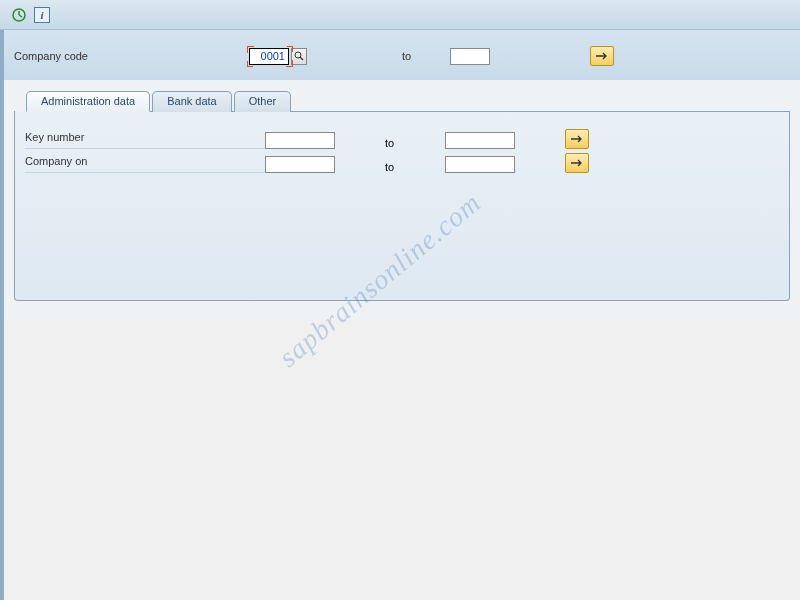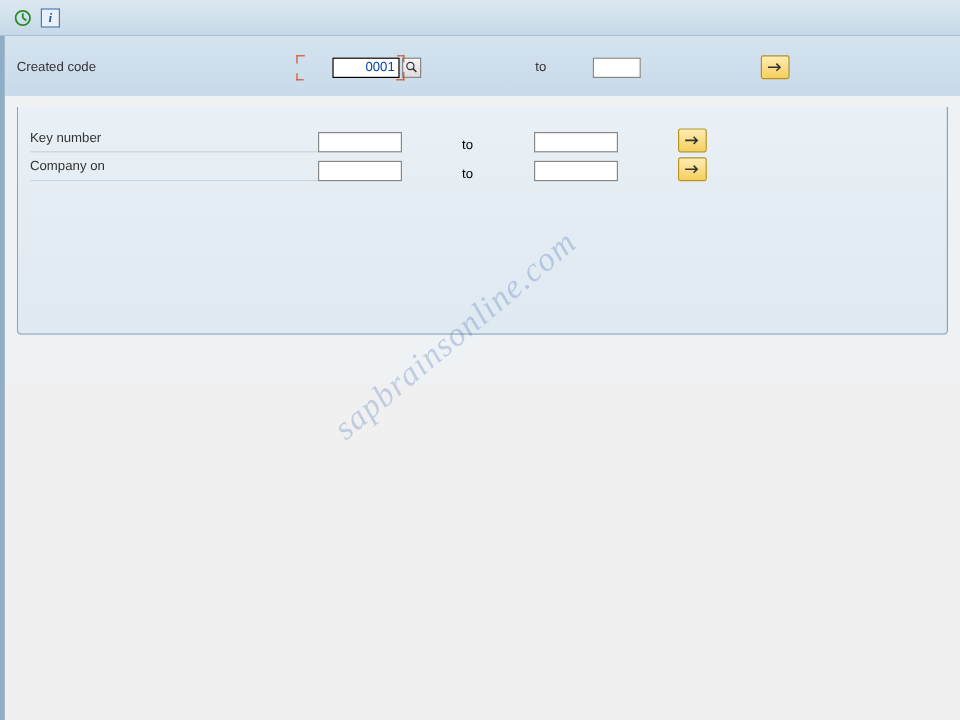--- a/index.html
+++ b/index.html
@@ -28,27 +28,26 @@
       height: 50px;
       display: flex;
       align-items: center;
     }
     
     .field-label { color: #333; width: 150px; }
     
     .input-highlighted {
       border: 1px solid #000;
       background: #fff;
-      width: 56px;
+      width: 40px;
       height: 17px;
       padding: 1px 3px;
       text-align: right;
       color: #0645ad;
       position: relative;
-      margin-left: 28px;
     }
     .input-wrapper-highlighted {
       position: relative;
       display: inline-block;
     }
     .input-wrapper-highlighted::before,
     .input-wrapper-highlighted::after {
       content: "";
       position: absolute;
       width: 6px; height: 6px;
@@ -184,21 +183,21 @@
       <line x1="7" y1="7" x2="7" y2="3" stroke="#2a8a2a" stroke-width="1.5"></line>
       <line x1="7" y1="7" x2="10" y2="9" stroke="#2a8a2a" stroke-width="1.5"></line>
     </svg>
   </div>
   <div class="toolbar-btn" style="border:1px solid #4a7ab5; width:16px; height:16px; background:#e8f0f8;">
     <span style="color:#2a5a9a; font-weight:bold; font-style:italic; font-family:serif;">i</span>
   </div>
 </div>
 
 <div class="selection-area">
-  <span class="field-label">Created code</span>
+  <span class="field-label">Company code</span>
   <span style="width:85px;"></span>
   <span class="input-wrapper-highlighted">
     <span class="corner-tr"></span><span class="corner-bl"></span>
     <input class="input-highlighted" value="0001" style="">
     <span class="search-help-btn">
       <svg width="10" height="10" viewBox="0 0 10 10">
         <circle cx="4" cy="4" r="3" fill="none" stroke="#333" stroke-width="1"></circle>
         <line x1="6" y1="6" x2="9" y2="9" stroke="#333" stroke-width="1.3"></line>
       </svg>
     </span>
@@ -208,20 +207,25 @@
   <input class="plain-input w40" value="" style="">
   <span style="width:100px;"></span>
   <div class="multi-select-btn">
     <svg width="14" height="10" viewBox="0 0 14 10">
       <path d="M1 5 L11 5 M8 2 L11 5 L8 8" fill="none" stroke="#333" stroke-width="1.3"></path>
     </svg>
   </div>
 </div>
 
 <div class="content-area">
+  <div class="tabstrip">
+    <div class="tab active">Administration data</div>
+    <div class="tab">Bank data</div>
+    <div class="tab">Other</div>
+  </div>
   <div class="tab-content">
     <div class="form-row">
       <span class="field-label">Key number</span>
       <input class="plain-input w70" value="" style="">
       <span style="width:50px;"></span>
       <span class="to-cell">to</span>
       <input class="plain-input w70" value="" style="">
       <div class="btn-cell">
         <div class="multi-select-btn">
           <svg width="14" height="10" viewBox="0 0 14 10">

